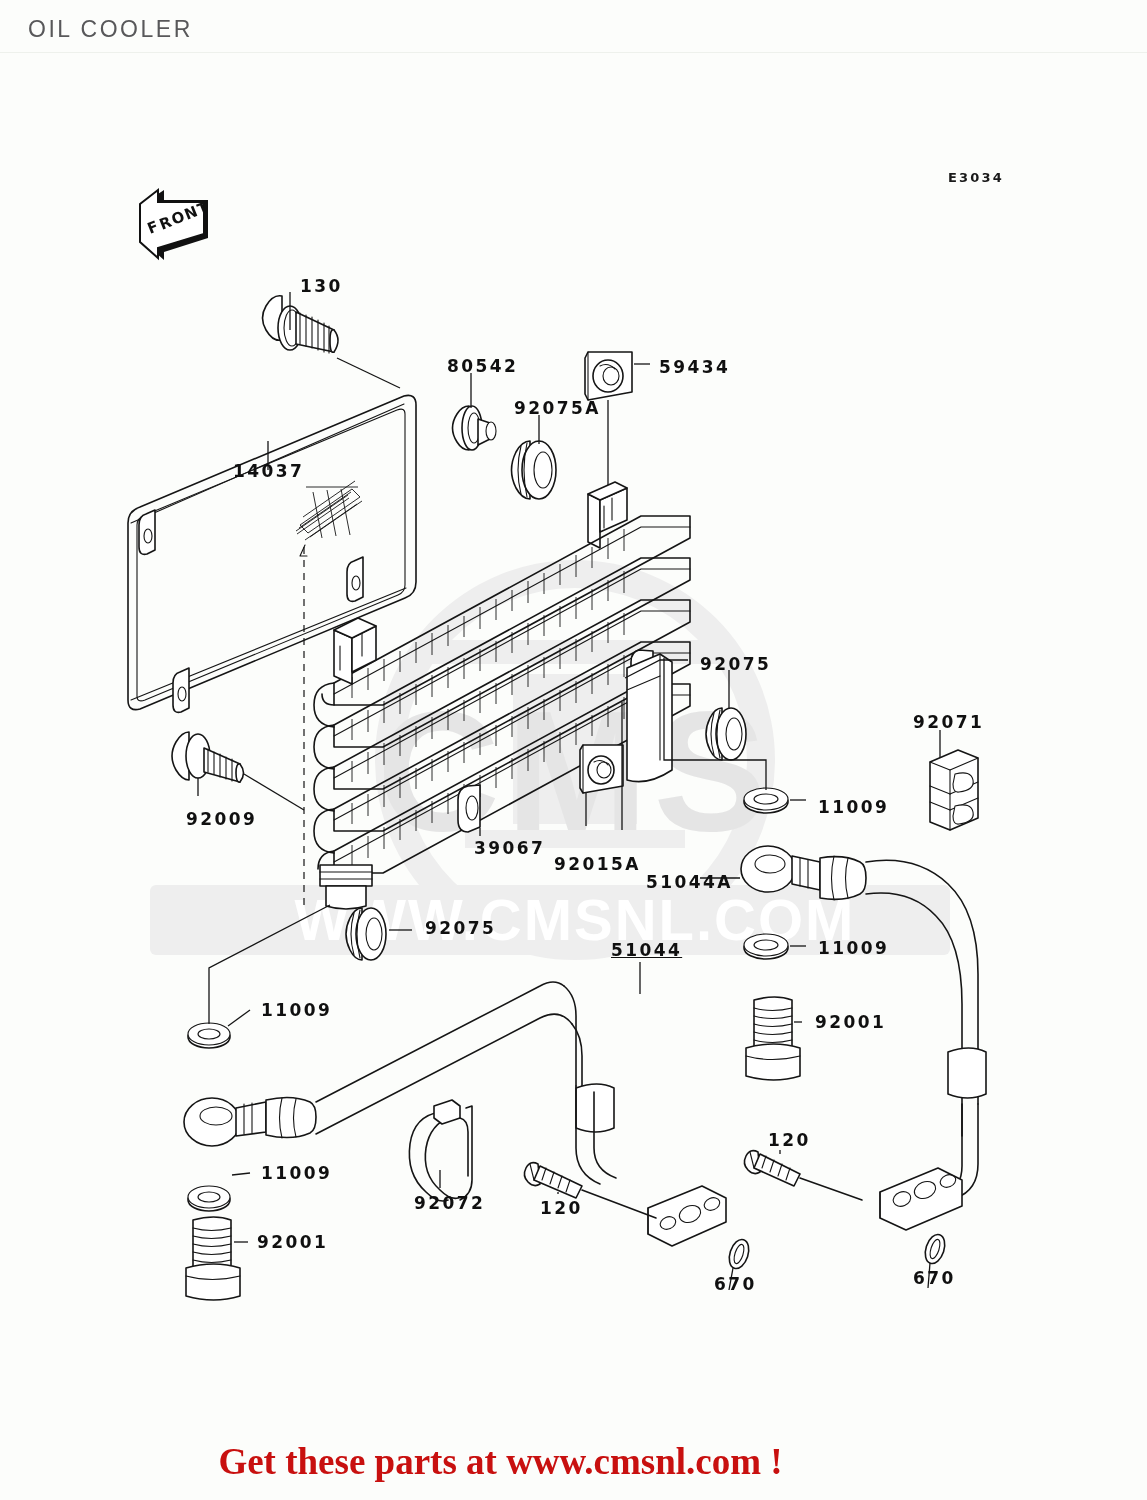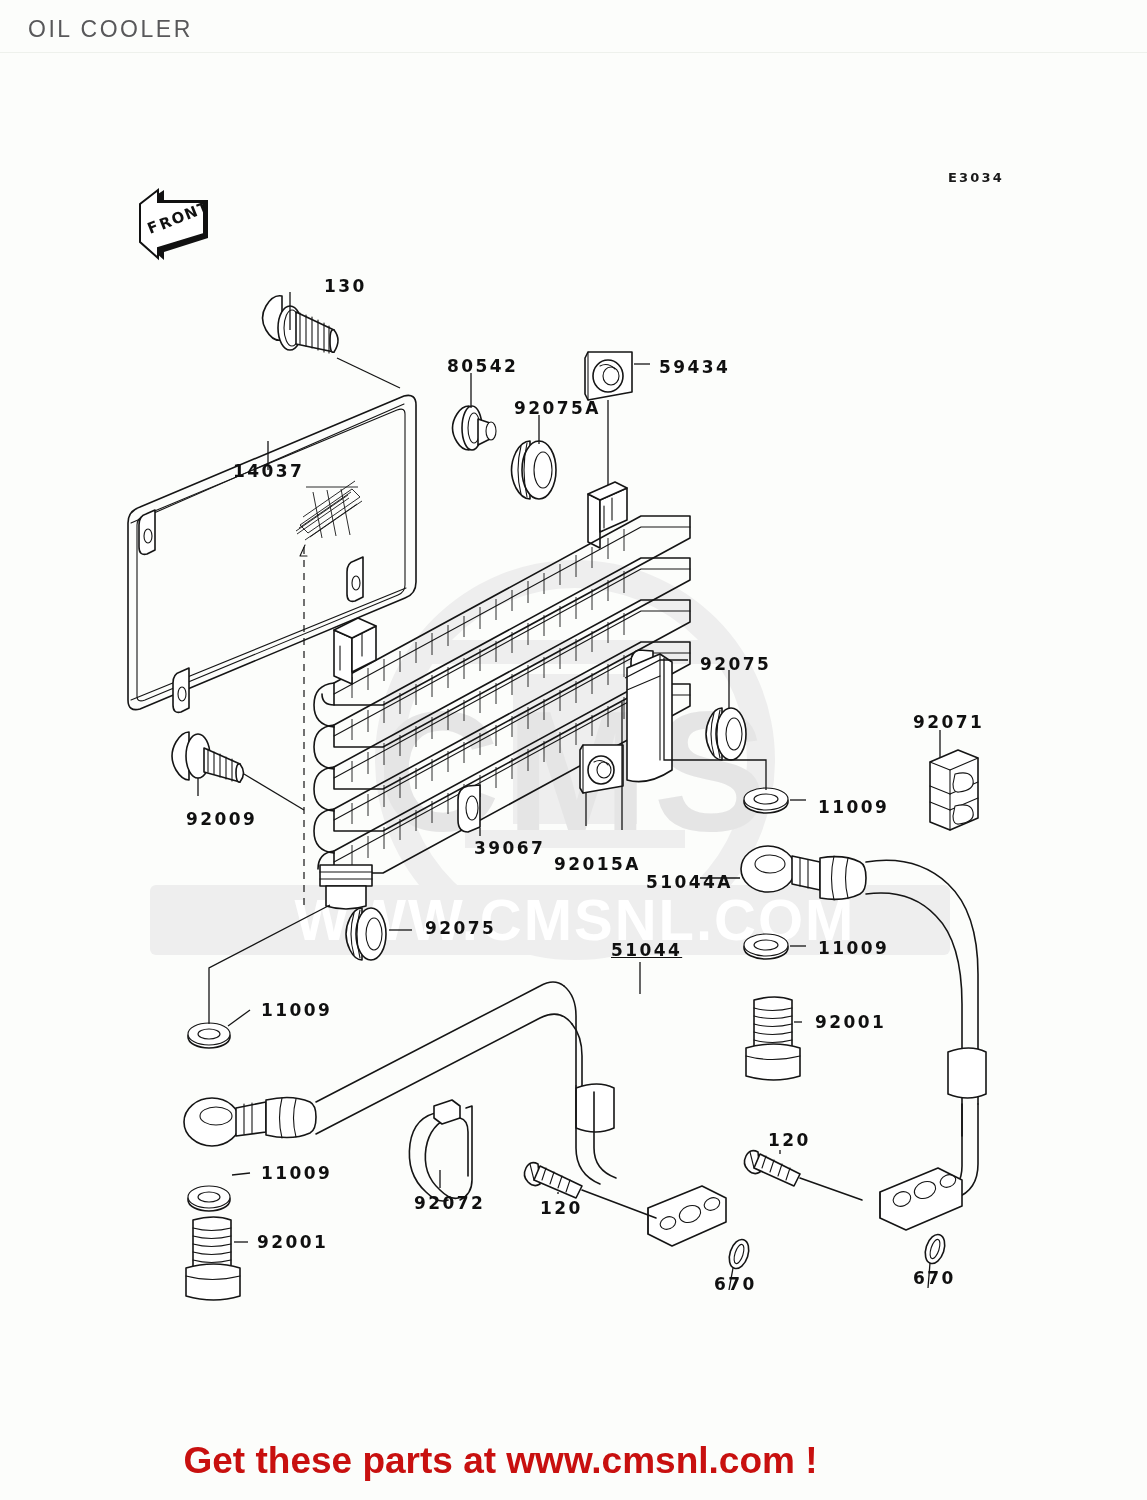--- a/index.html
+++ b/index.html
@@ -52,21 +52,21 @@
     width: 1147px;
     height: 1440px;
   }
 
   .footer-cta {
     position: absolute;
     left: 0;
     top: 1440px;
     width: 1001px;
     text-align: center;
-    font-family: Liberation Sans, sans-serif;
+    font-family: Liberation Serif, serif;
     font-size: 37px;
     font-weight: bold;
     color: #c8100f;
     letter-spacing: 0px;
   }
 
   
   .lbl {
     position: absolute;
     font-family: "DejaVu Sans", sans-serif;
@@ -633,21 +633,21 @@
 
   <g>
     <ellipse class="wf" cx="935" cy="1249" rx="9" ry="15" transform="rotate(18 935 1249)"></ellipse>
     <ellipse class="lnt" cx="935" cy="1249" rx="4" ry="10" transform="rotate(18 935 1249)"></ellipse>
   </g>
   <path class="lead" d="M930,1263 L928,1288"></path>
 
 </svg>
 </div>
 
-<div class="lbl" style="left:300px; top:276px;margin-left:24px;">130</div>
+<div class="lbl" style="left:300px; top:276px;">130</div>
 <div class="lbl" style="left:447px; top:356px;">80542</div>
 <div class="lbl" style="left:659px; top:357px;">59434</div>
 <div class="lbl" style="left:514px; top:398px;">92075A</div>
 <div class="lbl" style="left:233px; top:425px;margin-top:36px;">14037</div>
 <div class="lbl" style="left:700px; top:654px;">92075</div>
 <div class="lbl" style="left:913px; top:712px;">92071</div>
 <div class="lbl" style="left:818px; top:797px;">11009</div>
 <div class="lbl" style="left:186px; top:809px;">92009</div>
 <div class="lbl" style="left:474px; top:801px;margin-top:37px;">39067</div>
 <div class="lbl" style="left:554px; top:830px;margin-top:24px;">92015A</div>

